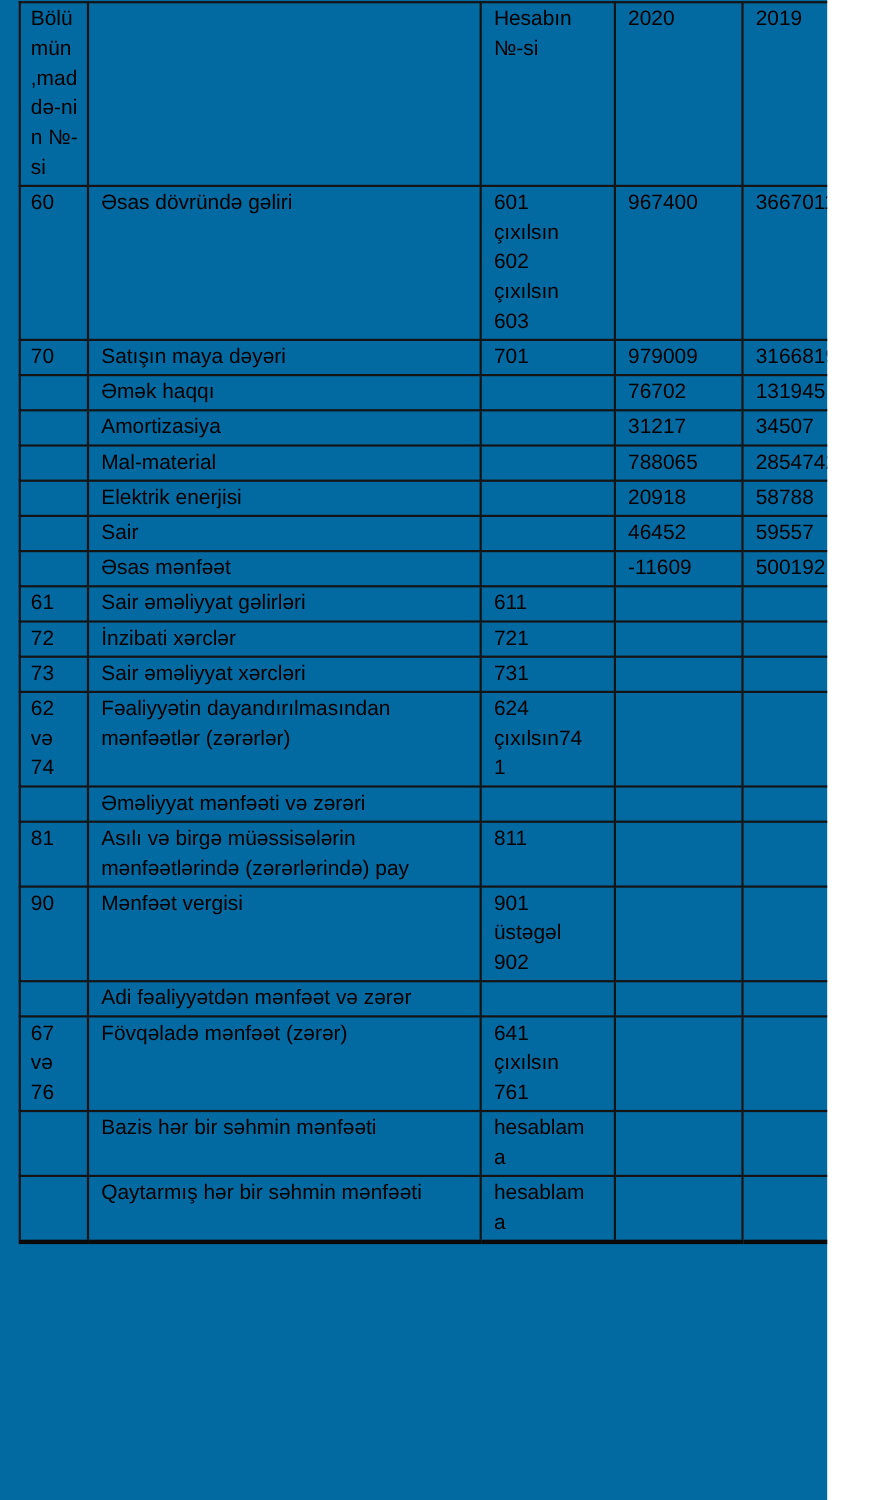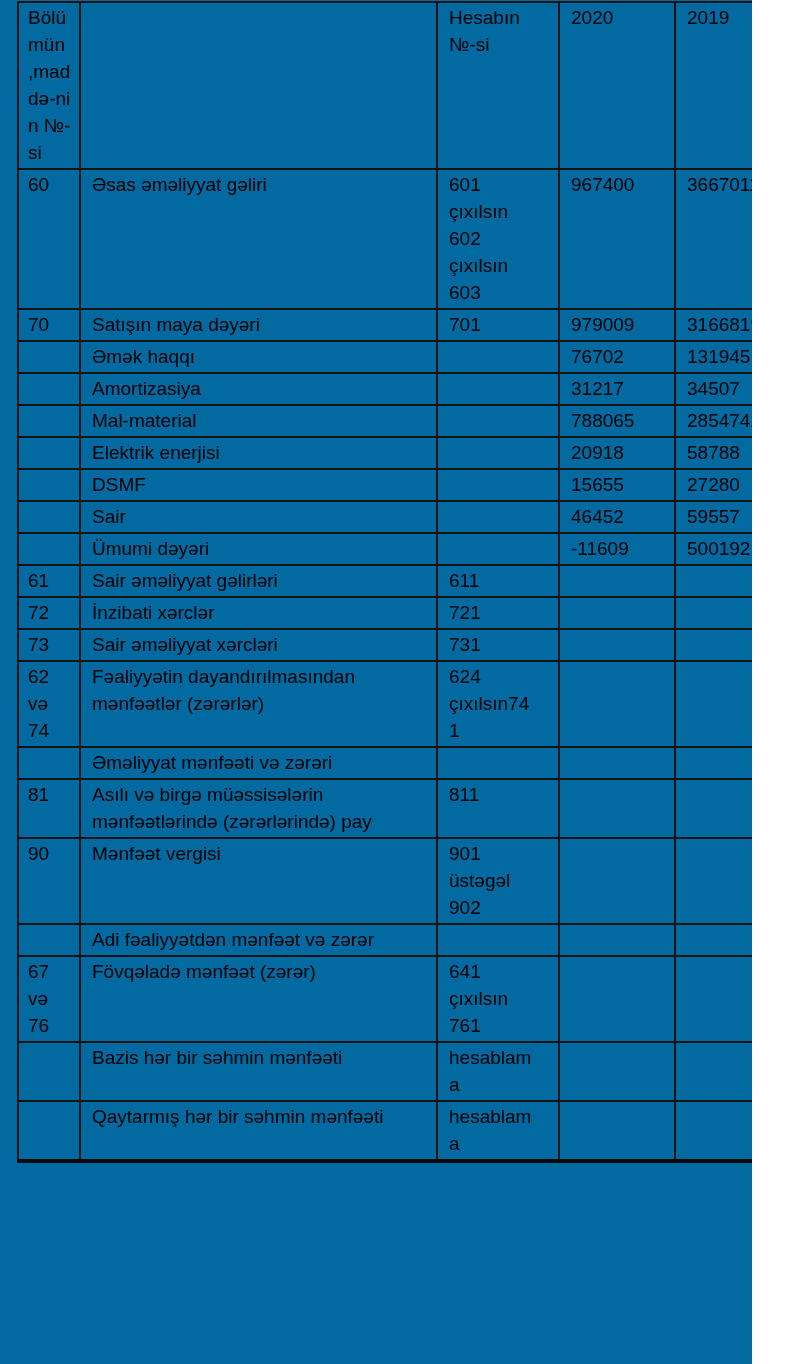--- a/index.html
+++ b/index.html
@@ -62,21 +62,21 @@
         <th class="c-section">Bölümün ,maddə-nin №-si</th>
         <th class="c-name"></th>
         <th class="c-account">Hesabın №-si</th>
         <th class="c-value">2020</th>
         <th class="c-value">2019</th>
       </tr>
     </thead>
     <tbody>
         <tr>
           <td class="c-section">60</td>
-          <td class="c-name">Əsas əməliyyat gəliri</td>
+          <td class="c-name">Əsas dövründə gəliri</td>
           <td class="c-account">601 çıxılsın 602 çıxılsın 603</td>
           <td class="c-value">967400</td>
           <td class="c-value">3667011</td>
         </tr>
         <tr>
           <td class="c-section">70</td>
           <td class="c-name">Satışın maya dəyəri</td>
           <td class="c-account">701</td>
           <td class="c-value">979009</td>
           <td class="c-value">3166819</td>
@@ -104,35 +104,28 @@
         </tr>
         <tr>
           <td class="c-section"></td>
           <td class="c-name">Elektrik enerjisi</td>
           <td class="c-account"></td>
           <td class="c-value">20918</td>
           <td class="c-value">58788</td>
         </tr>
         <tr>
           <td class="c-section"></td>
-          <td class="c-name">DSMF</td>
-          <td class="c-account"></td>
-          <td class="c-value">15655</td>
-          <td class="c-value">27280</td>
-        </tr>
-        <tr>
-          <td class="c-section"></td>
           <td class="c-name">Sair</td>
           <td class="c-account"></td>
           <td class="c-value">46452</td>
           <td class="c-value">59557</td>
         </tr>
         <tr>
           <td class="c-section"></td>
-          <td class="c-name">Ümumi dəyəri</td>
+          <td class="c-name">Əsas mənfəət</td>
           <td class="c-account"></td>
           <td class="c-value">-11609</td>
           <td class="c-value">500192</td>
         </tr>
         <tr>
           <td class="c-section">61</td>
           <td class="c-name">Sair əməliyyat gəlirləri</td>
           <td class="c-account">611</td>
           <td class="c-value"></td>
           <td class="c-value"></td>

